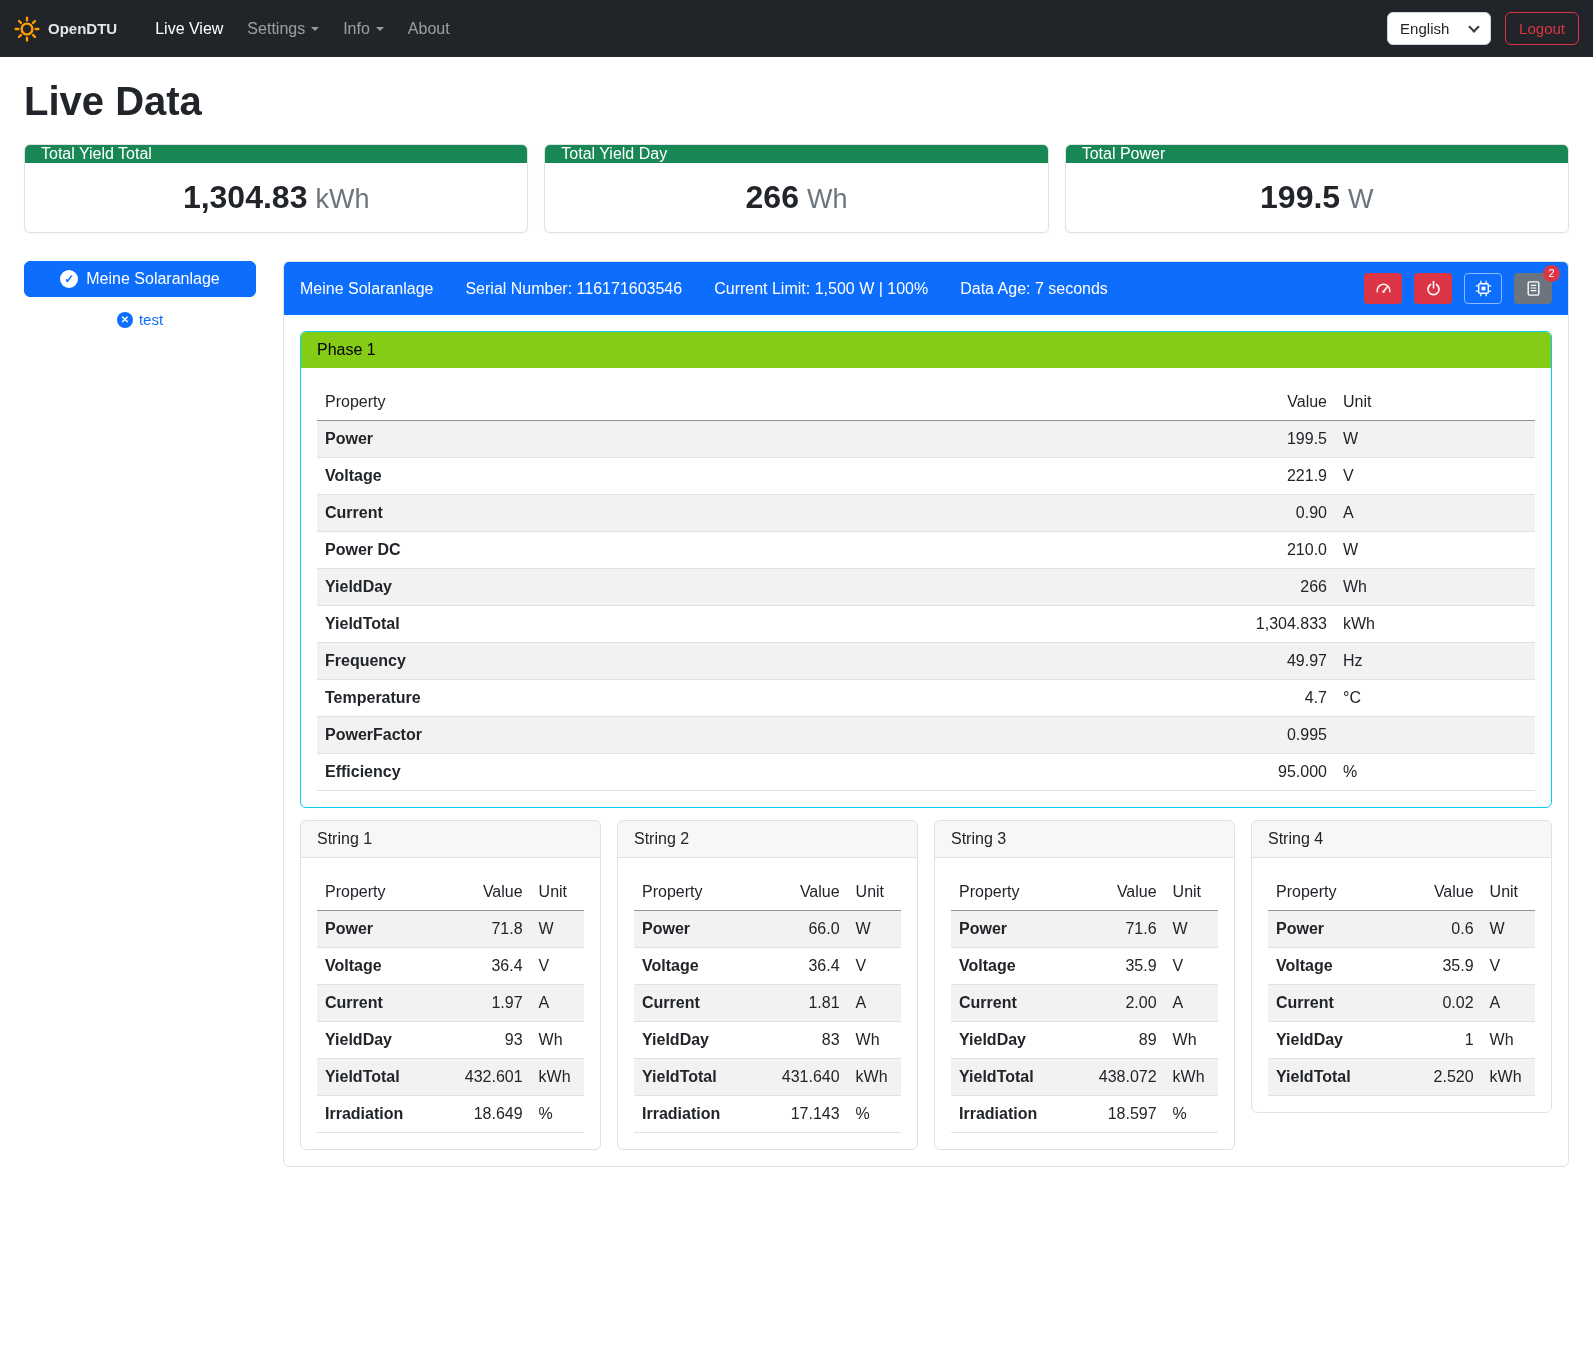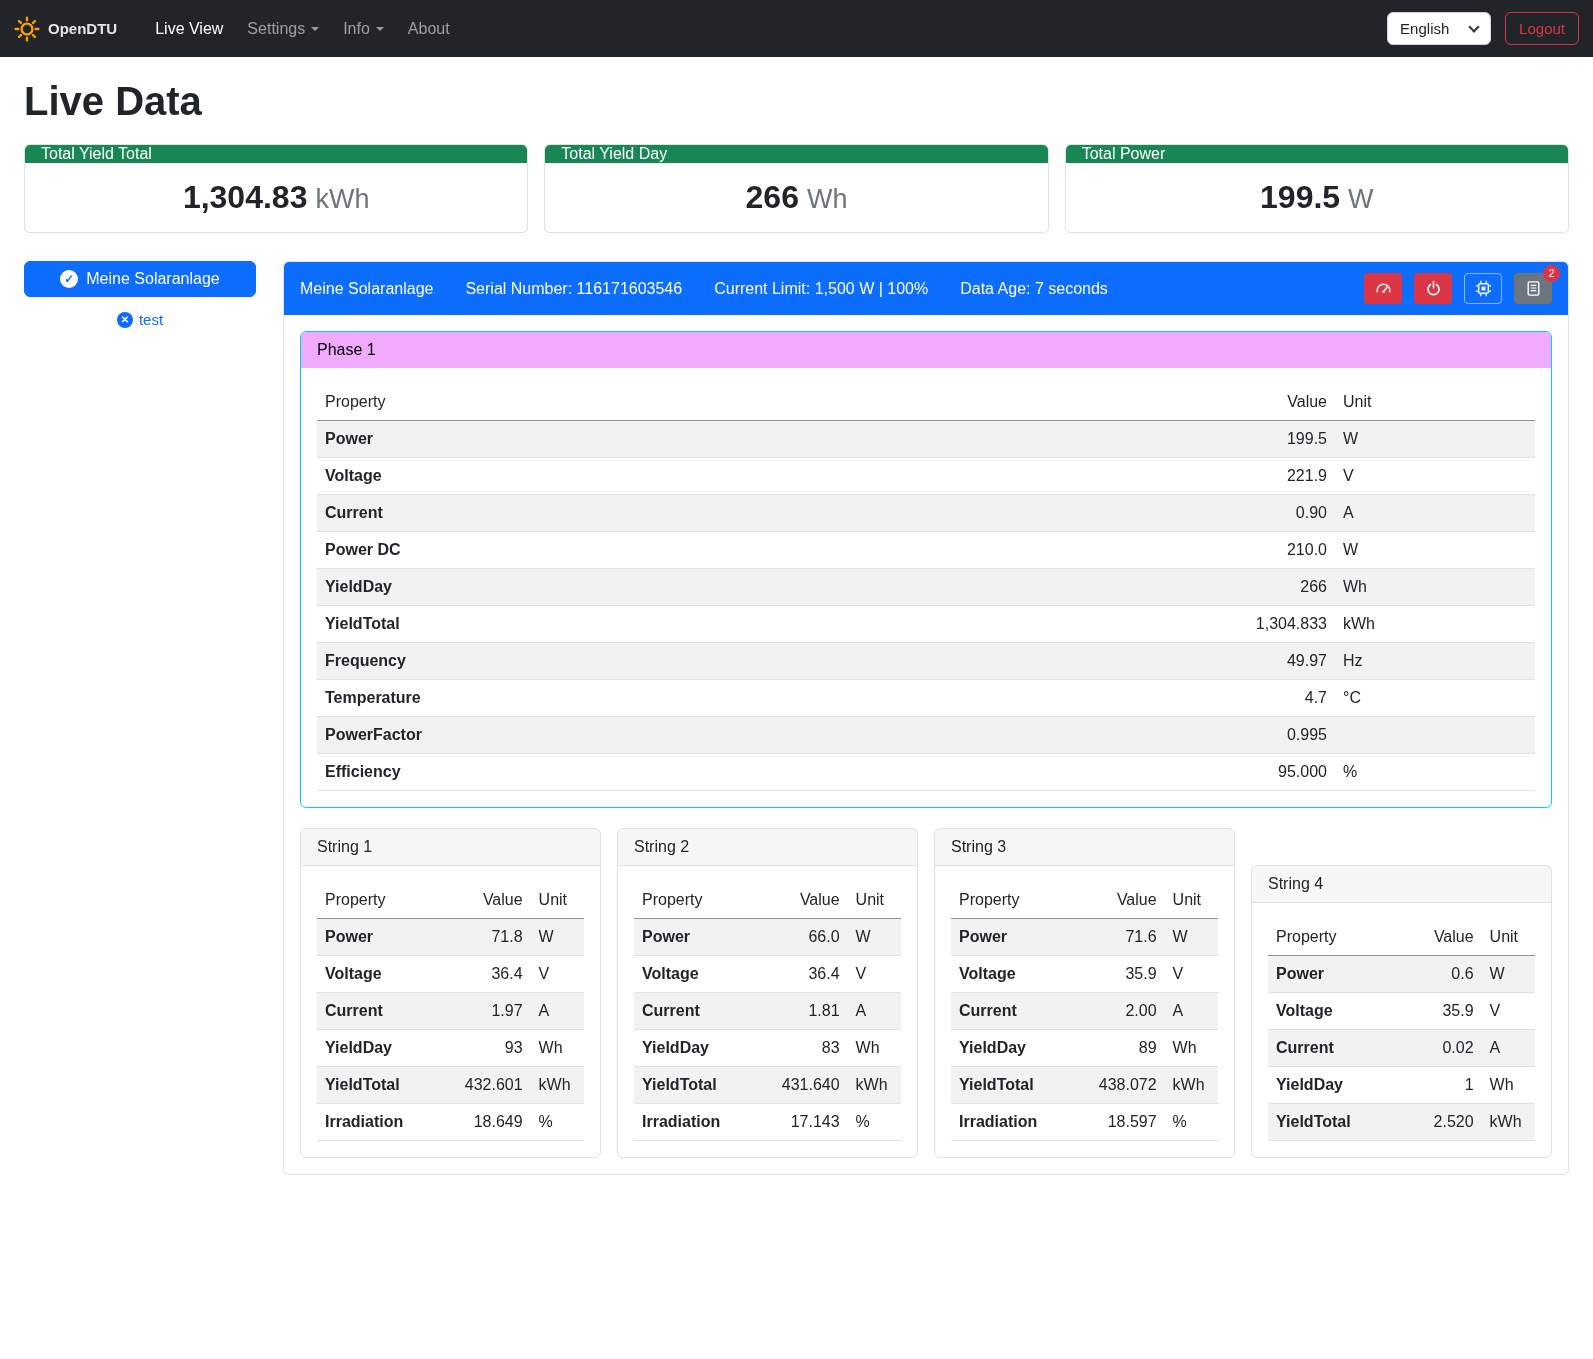--- a/index.html
+++ b/index.html
@@ -47,37 +47,37 @@
   .icon-btn.red { background:#dc3545; }
   .icon-btn.blue { background:#0d6efd; border:1px solid #8bb9fe; }
   .icon-btn.gray { background:#6c757d; }
   .icon-btn svg { display:block; }
   .btn-badge { position:absolute; top:-8px; right:-8px; background:#dc3545; color:#fff; font-size:11px; line-height:1; padding:3px 5px; border-radius:9px; min-width:17px; text-align:center; }
 
   .inverter-body { padding:16px; }
 
   
   .phase-card { border:1px solid #0dcaf0; border-radius:6px; overflow:hidden; background:#fff; }
-  .phase-card-header { background:#f0abfc; color:#000; padding:9px 16px; font-size:16px; }
+  .phase-card-header { background:#84cc16; color:#000; padding:9px 16px; font-size:16px; }
   .phase-card-body { padding:16px; }
 
   
   table.data-table { width:100%; border-collapse:collapse; font-size:16px; }
   .data-table th, .data-table td { padding:9px 8px; text-align:left; border-bottom:1px solid #dee2e6; }
   .data-table thead th { font-weight:400; border-bottom:1px solid #8d959c; }
   .data-table td.prop { font-weight:700; }
   .data-table .val { text-align:right; }
   .data-table tbody tr:nth-child(odd) { background:rgba(0,0,0,.05); }
   .phase-card .u-col { width:200px; }
   .phase-card .v-col { width:220px; }
   .string-card .u-col { width:20%; }
   .string-card .v-col { width:28%; }
 
   
-  .strings-row { display:flex; gap:16px; margin-top:20px; align-items:flex-end; }
+  .strings-row { display:flex; gap:16px; margin-top:12px; align-items:flex-start; }
   .string-card { flex:1; border:1px solid #dee2e6; border-radius:6px; background:#fff; overflow:hidden; }
   .string-card-header { background:rgba(0,0,0,.03); border-bottom:1px solid #dee2e6; padding:9px 16px; font-size:16px; }
   .string-card-body { padding:16px; }
 </style>
 </head>
 <body>
 
 <nav class="navbar">
   <div class="brand">
     <span>

